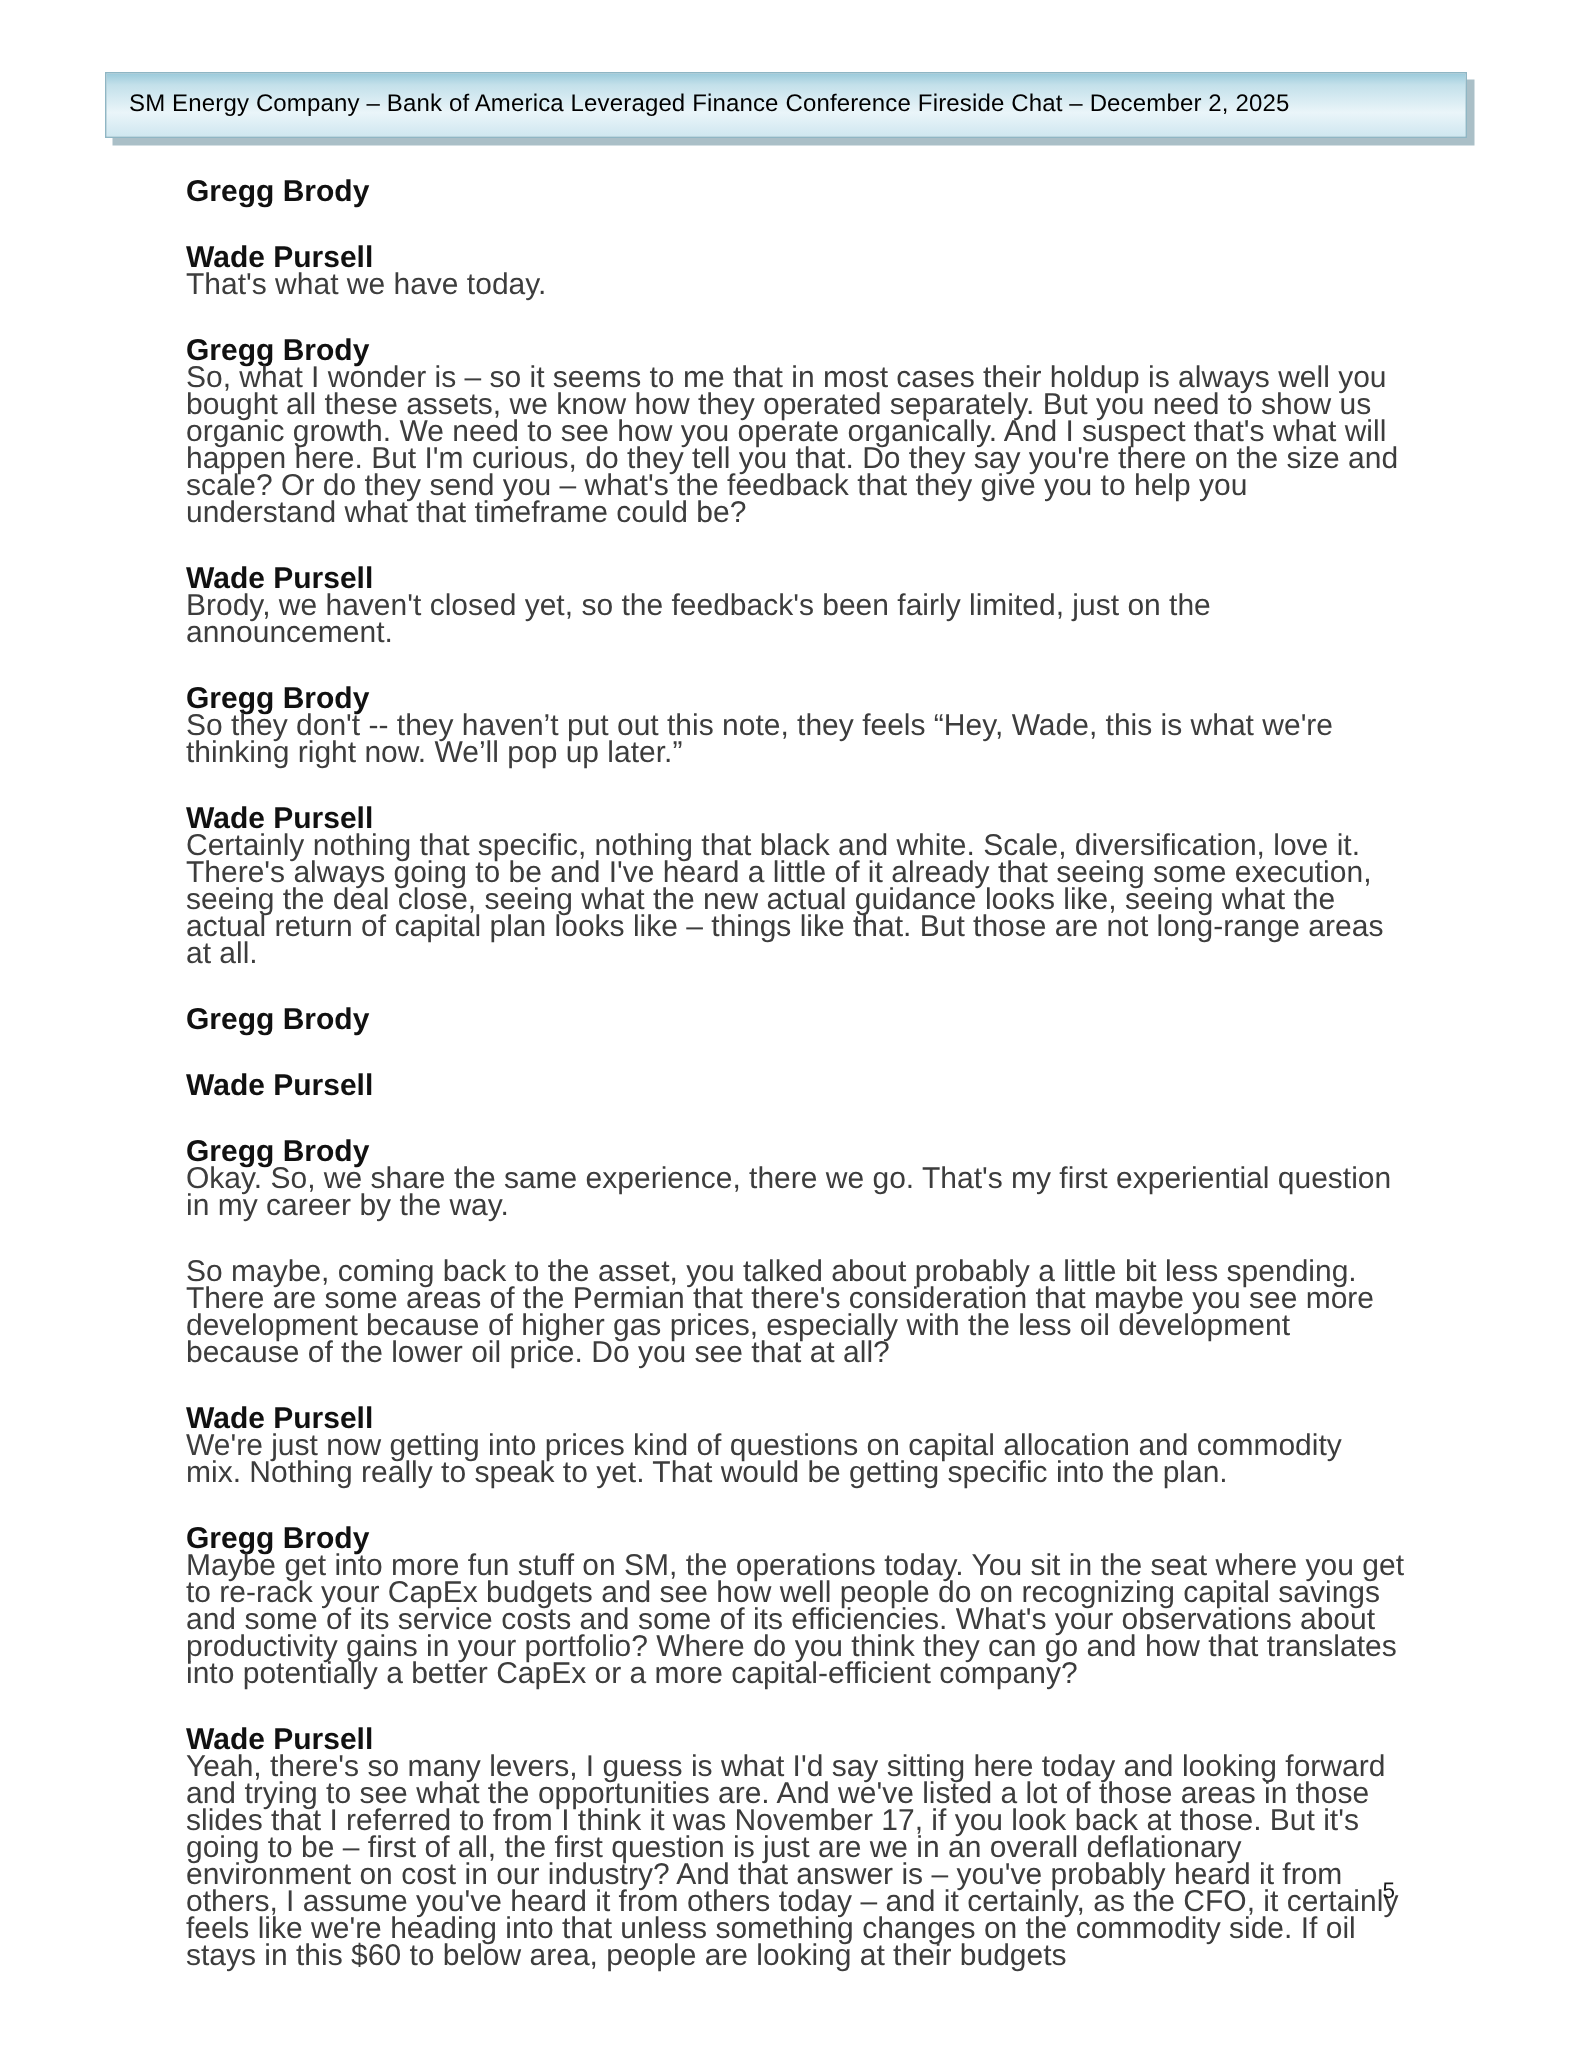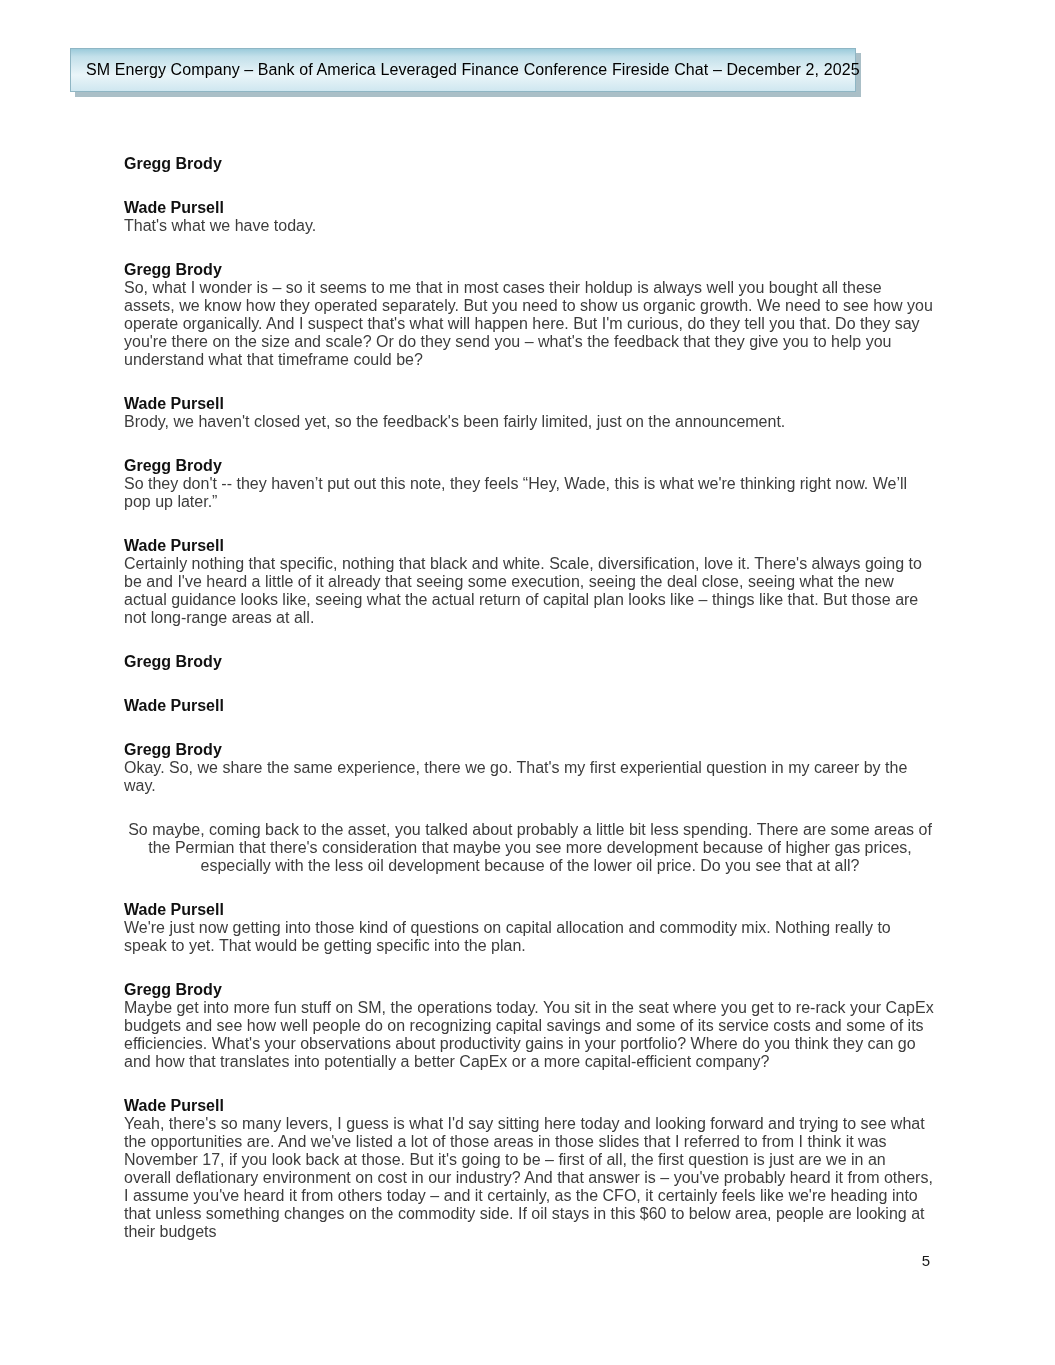--- a/index.html
+++ b/index.html
@@ -20,21 +20,21 @@
     width: 1055px;
     height: 1365px;
     background: var(--page-bg);
     font-family: "Liberation Sans", "DejaVu Sans", sans-serif;
     overflow: hidden;
   }
   .banner {
     position: absolute;
     left: 70px;
     top: 48px;
-    width: 786px;
+    width: 908px;
     height: 44px;
     background: linear-gradient(180deg,
       var(--banner-top) 0%,
       var(--banner-upper) 18%,
       var(--banner-mid) 62%,
       var(--banner-bottom) 100%);
     border: 1px solid var(--banner-border);
     box-shadow: 5px 5px 0 var(--banner-shadow);
     display: flex;
     align-items: center;
@@ -44,32 +44,31 @@
     font-size: 16px;
     color: #000000;
     letter-spacing: 0.1px;
     white-space: nowrap;
   }
   .content {
     position: absolute;
     left: 124px;
     top: 119px;
     width: 812px;
-    font-size: 16px;
+    font-size: 20px;
     line-height: 18px;
     color: var(--body-text);
-    margin-top: 36px;
   }
   .turn { margin-bottom: 26px; }
   .speaker {
     font-weight: bold;
     color: var(--heading-text);
   }
   .turn p { margin: 0; }
-  .turn p + p { margin-top: 26px; text-align: center; }
+  .turn p + p { margin-top: 26px; }
   .page-number {
     position: absolute;
     top: 1252px;
     right: 125px;
     font-size: 15px;
     color: #1a1a1a;
   }
 </style>
 </head>
 <body>
@@ -119,21 +118,21 @@
       </div>
 
   <div class="turn">
     <div class="speaker">Gregg Brody</div>
   <p>Okay. So, we share the same experience, there we go. That's my first experiential question in my career by the way.</p>
         <p>So maybe, coming back to the asset, you talked about probably a little bit less spending. There are some areas of the Permian that there's consideration that maybe you see more development because of higher gas prices, especially with the less oil development because of the lower oil price. Do you see that at all?</p>
       </div>
 
   <div class="turn">
     <div class="speaker">Wade Pursell</div>
-  <p>We're just now getting into those kind of questions on capital allocation and commodity mix. Nothing really to speak to yet. That would be getting specific into the plan.</p>
+  <p>We're just now getting into prices kind of questions on capital allocation and commodity mix. Nothing really to speak to yet. That would be getting specific into the plan.</p>
       </div>
 
   <div class="turn">
     <div class="speaker">Gregg Brody</div>
   <p>Maybe get into more fun stuff on SM, the operations today. You sit in the seat where you get to re-rack your CapEx budgets and see how well people do on recognizing capital savings and some of its service costs and some of its efficiencies. What's your observations about productivity gains in your portfolio? Where do you think they can go and how that translates into potentially a better CapEx or a more capital-efficient company?</p>
       </div>
 
   <div class="turn">
     <div class="speaker">Wade Pursell</div>
   <p>Yeah, there's so many levers, I guess is what I'd say sitting here today and looking forward and trying to see what the opportunities are. And we've listed a lot of those areas in those slides that I referred to from I think it was November 17, if you look back at those. But it's going to be – first of all, the first question is just are we in an overall deflationary environment on cost in our industry? And that answer is – you've probably heard it from others, I assume you've heard it from others today – and it certainly, as the CFO, it certainly feels like we're heading into that unless something changes on the commodity side. If oil stays in this $60 to below area, people are looking at their budgets</p>

